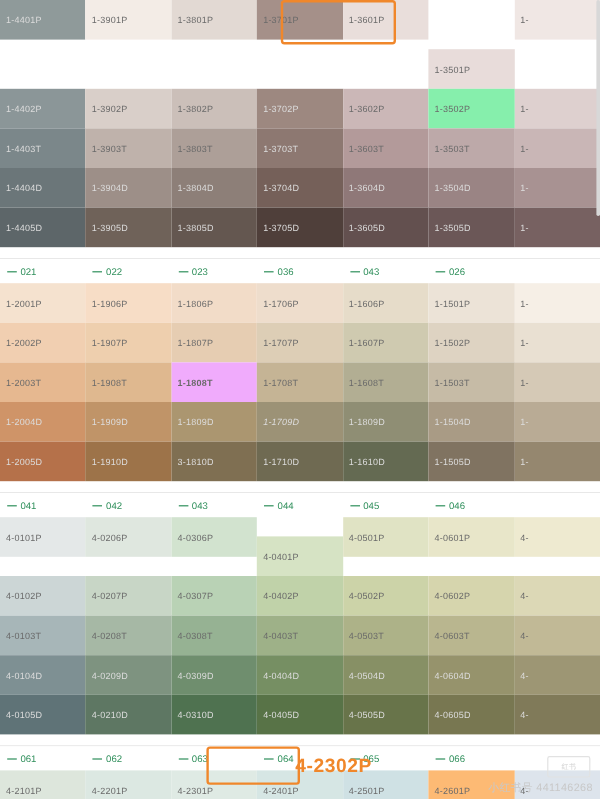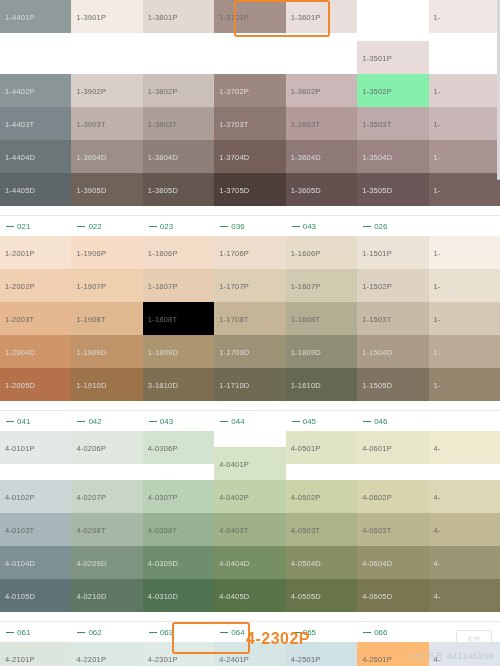--- a/index.html
+++ b/index.html
@@ -228,21 +228,21 @@
             <span class="code">1-</span>
           </div>
         </div>
         <div class="grid">
           <div class="cell light" style="background: rgb(230, 184, 144);">
             <span class="code">1-2003T</span>
           </div>
           <div class="cell light" style="background: rgb(223, 184, 143);">
             <span class="code">1-1908T</span>
           </div>
-          <div class="cell light" style="background: #000000;">
+          <div class="cell light" style="background: #f0abfc; font-weight: bold;">
             <span class="code">1-1808T</span>
           </div>
           <div class="cell light" style="background: rgb(197, 180, 149);">
             <span class="code">1-1708T</span>
           </div>
           <div class="cell light" style="background: rgb(178, 174, 147);">
             <span class="code">1-1608T</span>
           </div>
           <div class="cell light" style="background: rgb(198, 187, 166);">
             <span class="code">1-1503T</span>

